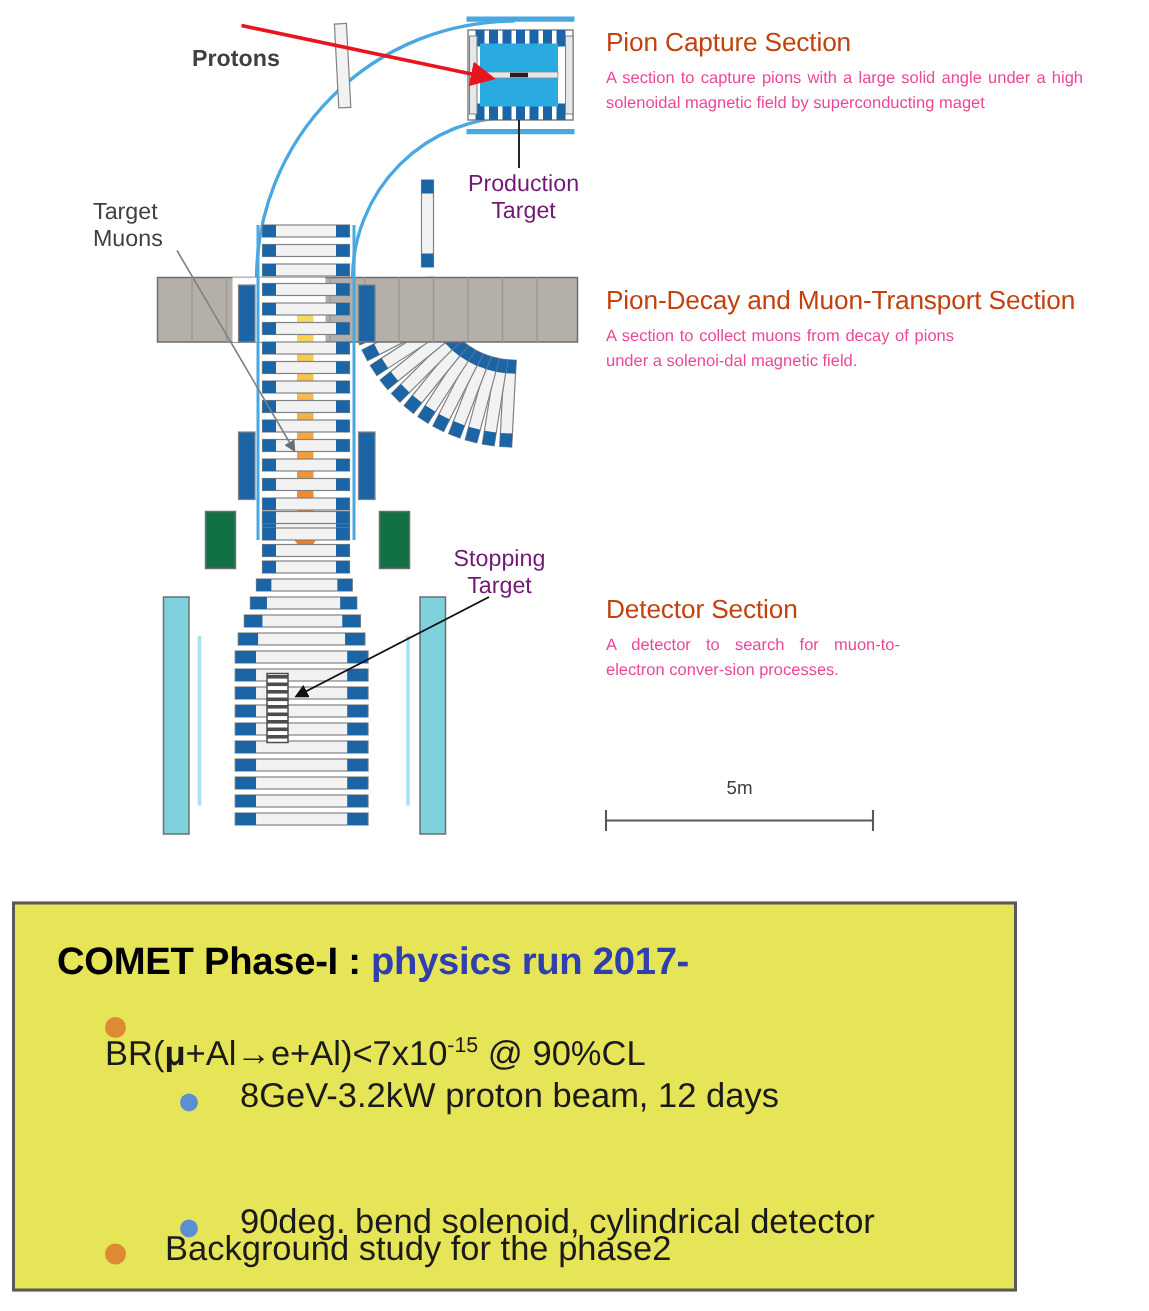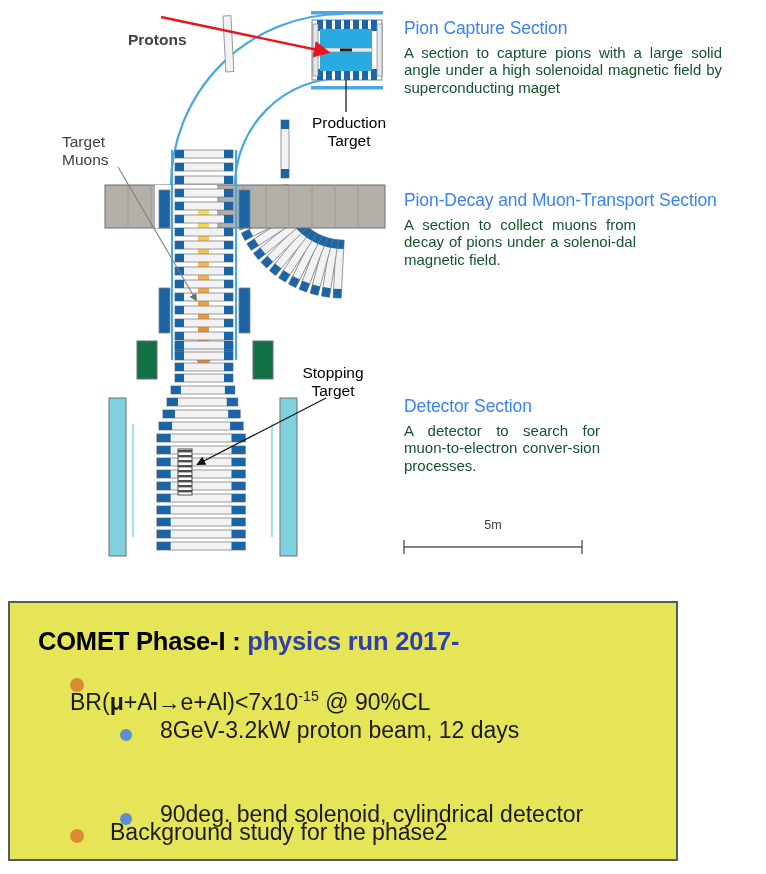--- a/index.html
+++ b/index.html
@@ -14,46 +14,46 @@
   }
   #root{position:relative;width:766px;height:874px;}
 
   
   .diagram{position:absolute;left:0;top:0;width:766px;height:580px;}
   .diagram svg{display:block;}
 
   
   .sect{position:absolute;width:318px;}
   .sect .sect-title{
-    color:#3b82f6;
+    color:#c2410c;
     font-size:17.5px;
     line-height:21px;
     font-weight:400;
     margin:0 0 5px 0;
     letter-spacing:-0.1px;
   }
   .sect .sect-body{
-    color:#14532d;
-    font-size:15px;
+    color:#ec4899;
+    font-size:11px;
     line-height:17.4px;
     margin:0;
     text-align:justify;
     text-justify:inter-word;
   }
   .sect .sect-body.narrow{width:232px;}
   .sect .sect-body.narrow2{width:196px;}
 
   #sect-capture{left:404px;top:18px;}
   #sect-transport{left:404px;top:190px;}
   #sect-detector{left:404px;top:396px;}
 
   
   .dlabel{
     position:absolute;
-    color:#000000;
+    color:#701a75;
     font-size:15.5px;
     line-height:18px;
     text-align:center;
     white-space:pre-line;
   }
   #label-protons{left:128px;top:31px;text-align:left;color:#414042;font-weight:bold;}
   #label-pionsmuons{left:62px;top:133px;text-align:left;color:#414042;}
   #label-production{left:306px;top:114px;width:86px;}
   #label-stopping{left:288px;top:364px;width:90px;}
 

